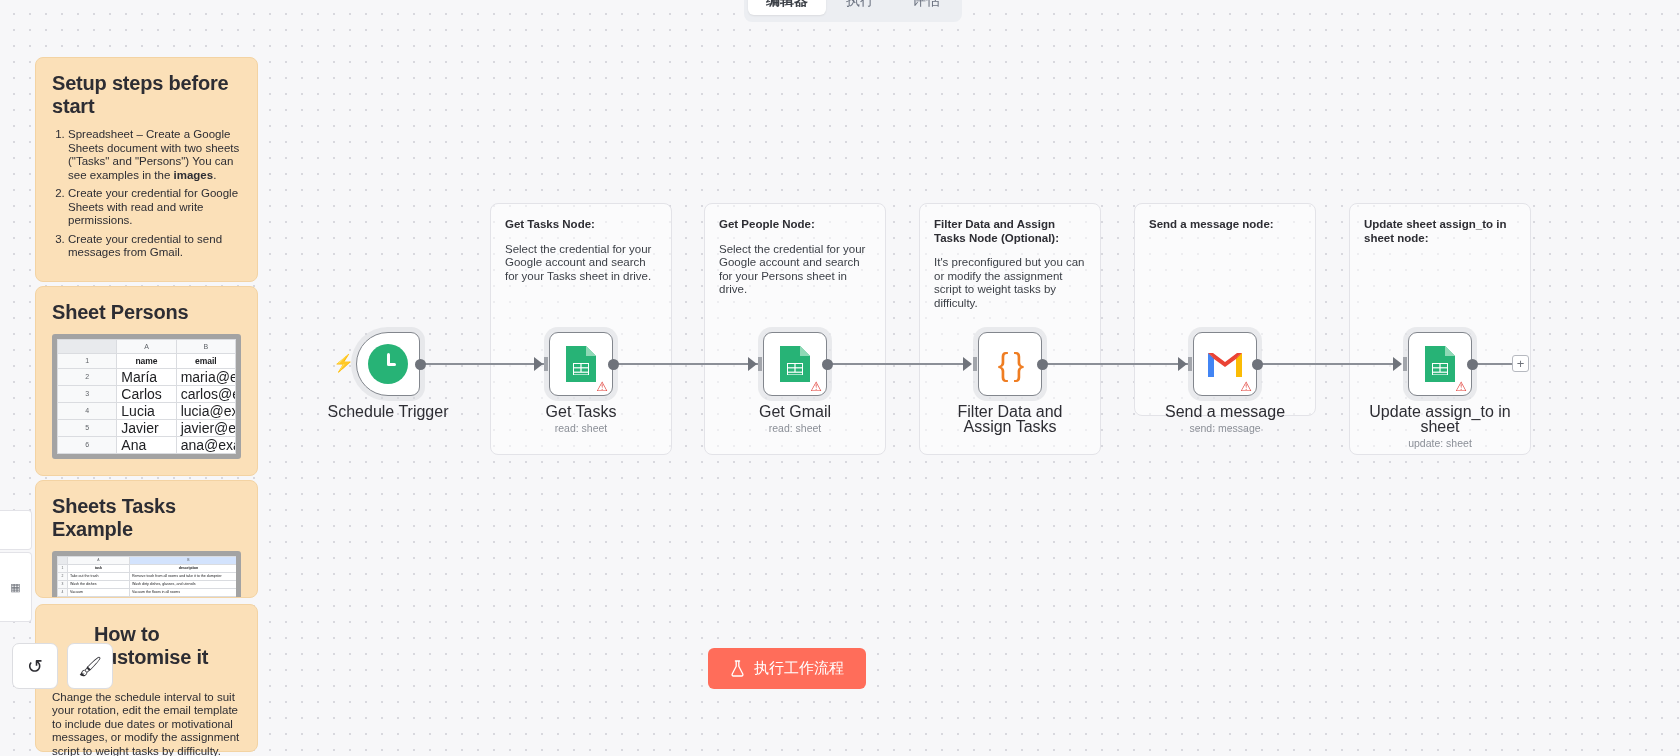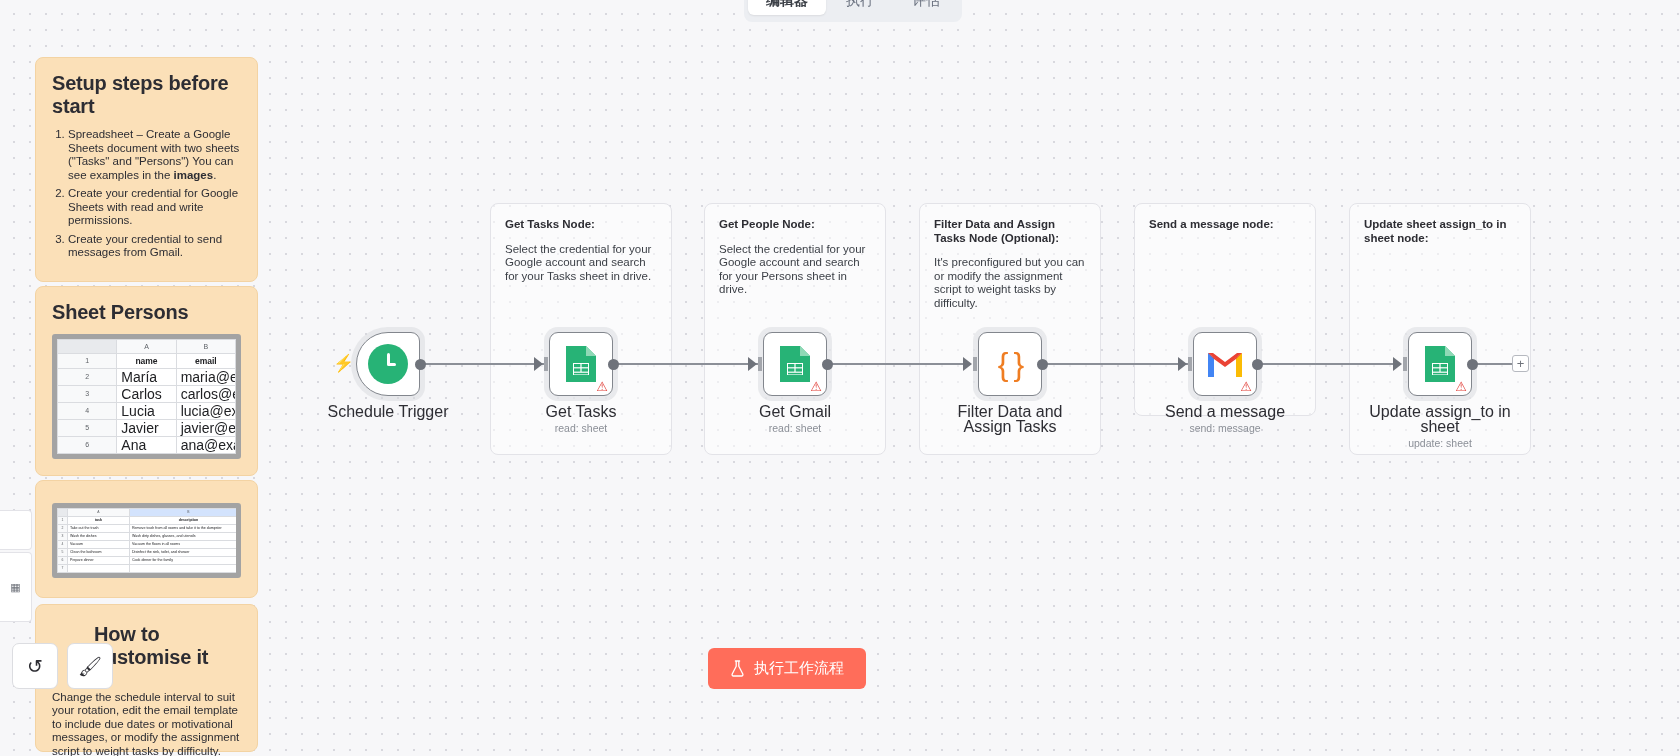--- a/index.html
+++ b/index.html
@@ -335,20 +335,21 @@
           <td class="rownum">6</td>
           <td>Ana</td>
           <td>ana@example.com</td>
         </tr>
       </tbody>
         </table>
     </div>
   </div>
 
   <div class="note" style="height:118px;overflow:hidden;">
+    <h2>Sheets Tasks Example</h2>
     <div class="sheetshot">
       <table class="sheet tasks">
         <colgroup>
             <col style="width:10px">
             <col style="width:62px">
             <col style="width:118px">
             <col>
           </colgroup>
         <tbody>
             <tr>

